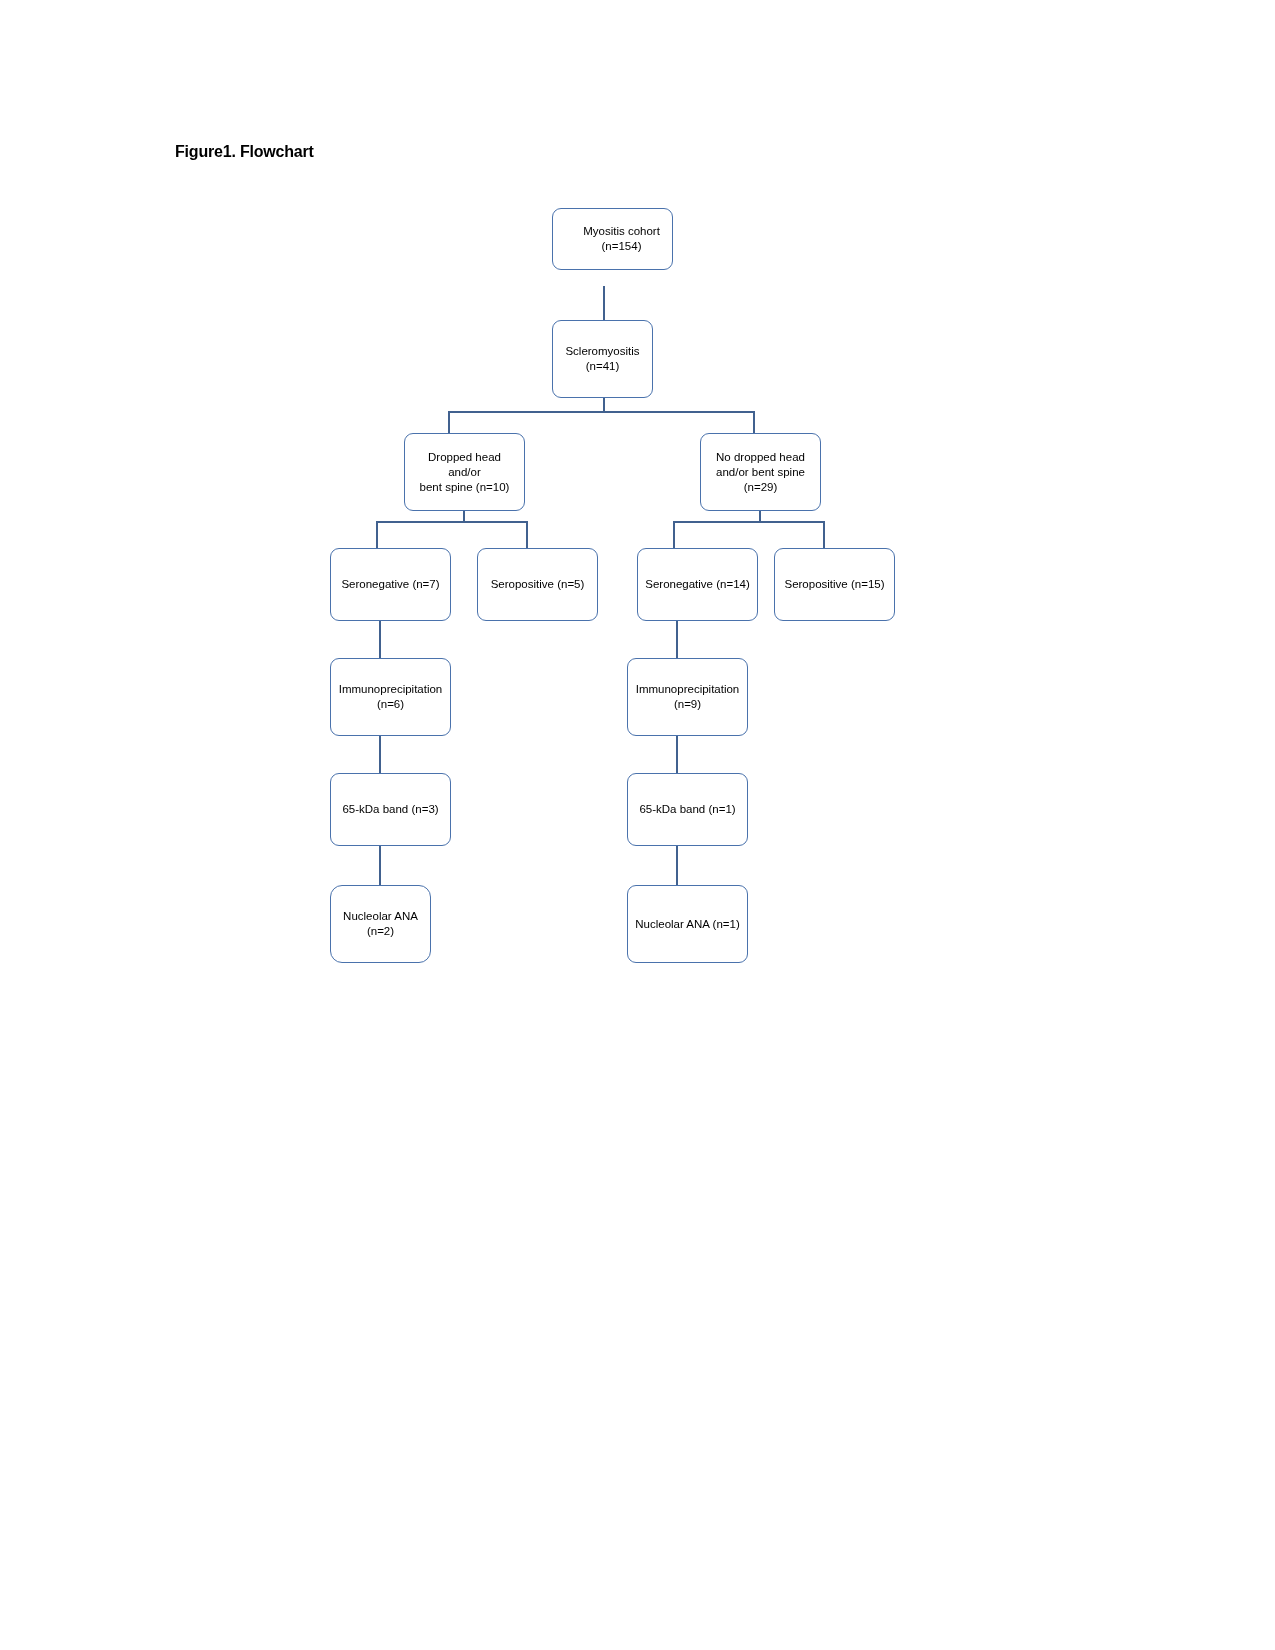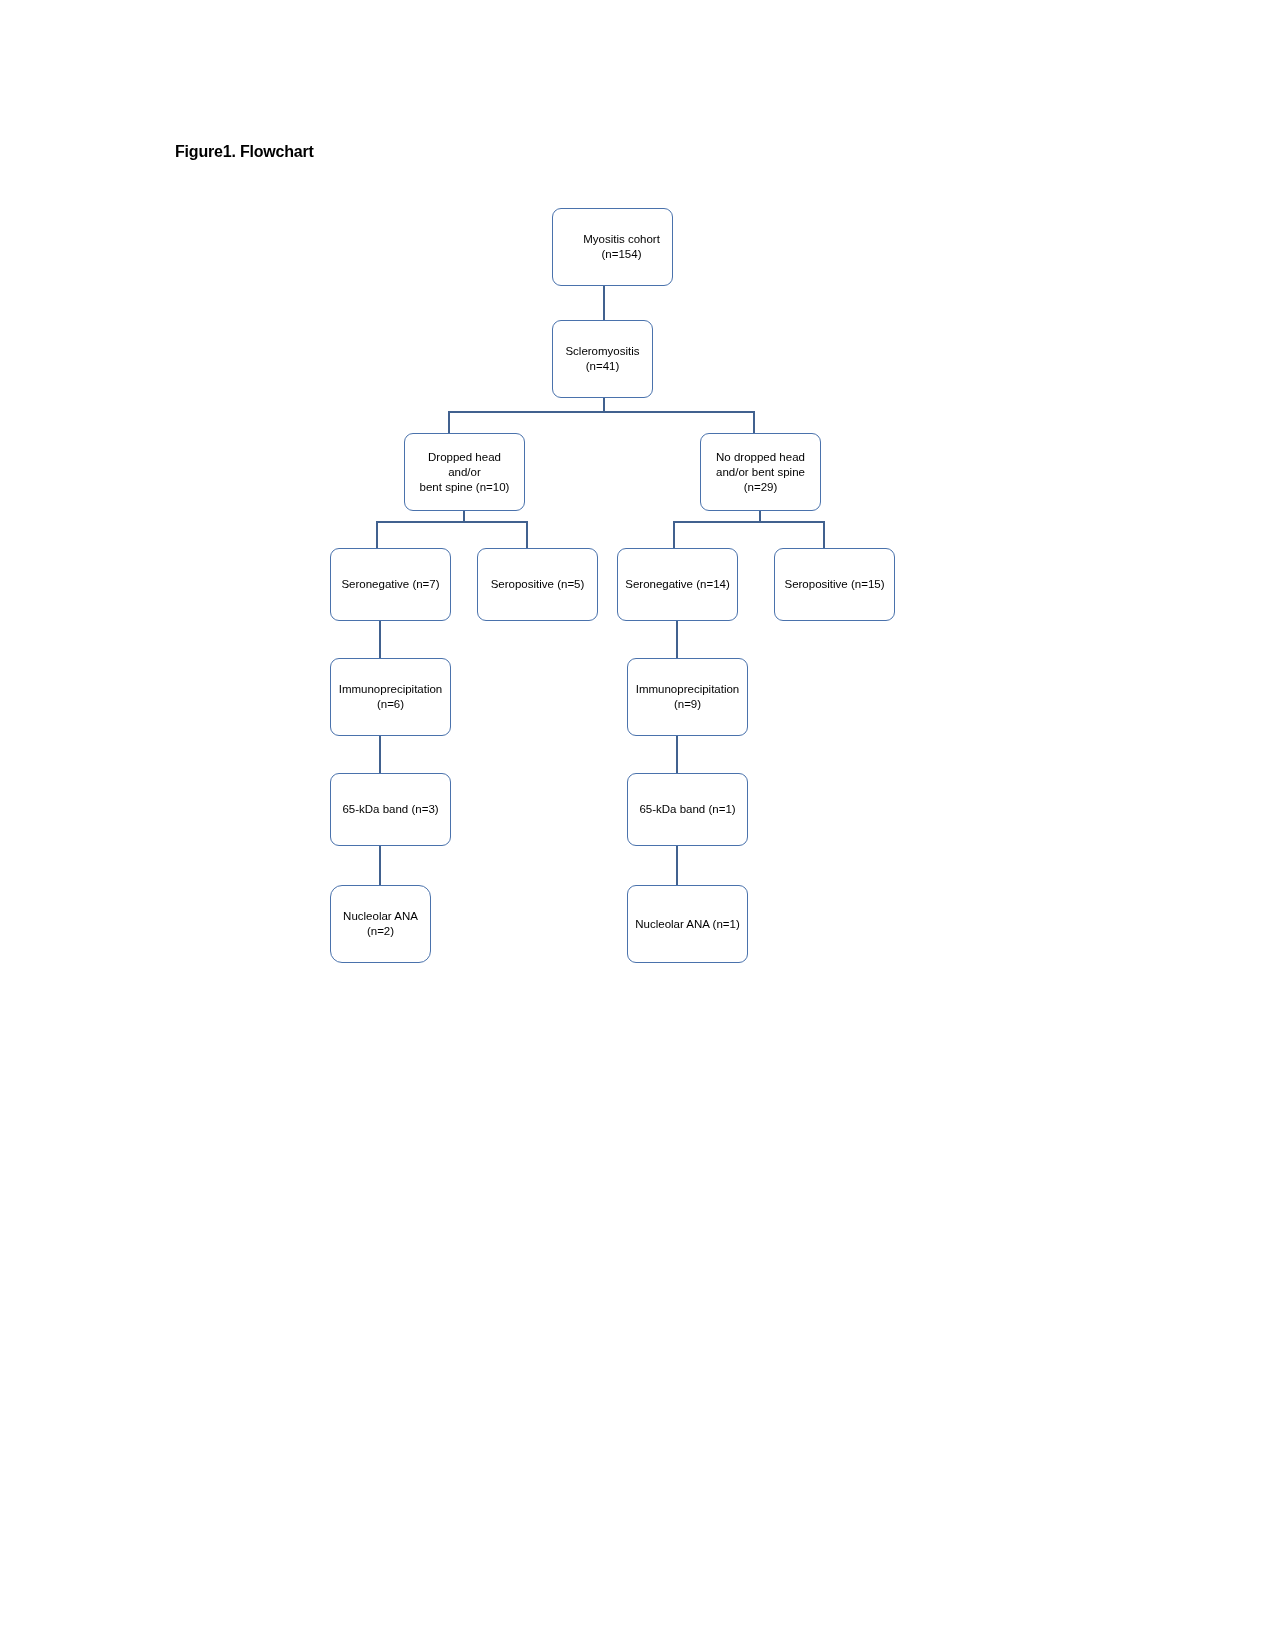--- a/index.html
+++ b/index.html
@@ -65,21 +65,21 @@
   .conn-v { width: 2px; }
   .conn-h { height: 2px; }
 </style>
 </head>
 <body style="background: rgb(255, 255, 255);">
 
 <div id="page-title">Figure1. Flowchart</div>
 
 <div id="flow-canvas">
 
-  <div class="node" style="left: 552px; top: 208px; width: 121px; height: 78px; border-color: rgb(74, 114, 172); padding-left: 24px;">
+  <div class="node" style="left: 552px; top: 208px; width: 121px; height: 62px; border-color: rgb(74, 114, 172); padding-left: 24px;">
     <span class="node-text">Myositis cohort
 (n=154)</span>
   </div>
 
   <div class="conn conn-v" style="left: 603px; top: 286px; height: 34px; background: rgb(65, 97, 143);"></div>
 
   <div class="node" style="left: 552px; top: 320px; width: 101px; height: 78px; border-color: rgb(74, 114, 172);">
     <span class="node-text">Scleromyositis (n=41)</span>
   </div>
 
@@ -110,21 +110,21 @@
   <div class="conn conn-v" style="left: 823px; top: 521px; height: 27px; background: rgb(65, 97, 143);"></div>
 
   <div class="node" style="left: 330px; top: 548px; width: 121px; height: 73px; border-color: rgb(74, 114, 172);">
     <span class="node-text">Seronegative (n=7)</span>
   </div>
 
   <div class="node" style="left: 477px; top: 548px; width: 121px; height: 73px; border-color: rgb(74, 114, 172);">
     <span class="node-text">Seropositive (n=5)</span>
   </div>
 
-  <div class="node" style="left: 617px; top: 548px; width: 121px; height: 73px; border-color: rgb(74, 114, 172);">
+  <div class="node" style="left: 637px; top: 548px; width: 121px; height: 73px; border-color: rgb(74, 114, 172);">
     <span class="node-text">Seronegative (n=14)</span>
   </div>
 
   <div class="node" style="left: 774px; top: 548px; width: 121px; height: 73px; border-color: rgb(74, 114, 172);">
     <span class="node-text">Seropositive (n=15)</span>
   </div>
 
   <div class="conn conn-v" style="left: 379px; top: 621px; height: 37px; background: rgb(65, 97, 143);"></div>
   <div class="conn conn-v" style="left: 676px; top: 621px; height: 37px; background: rgb(65, 97, 143);"></div>
 

